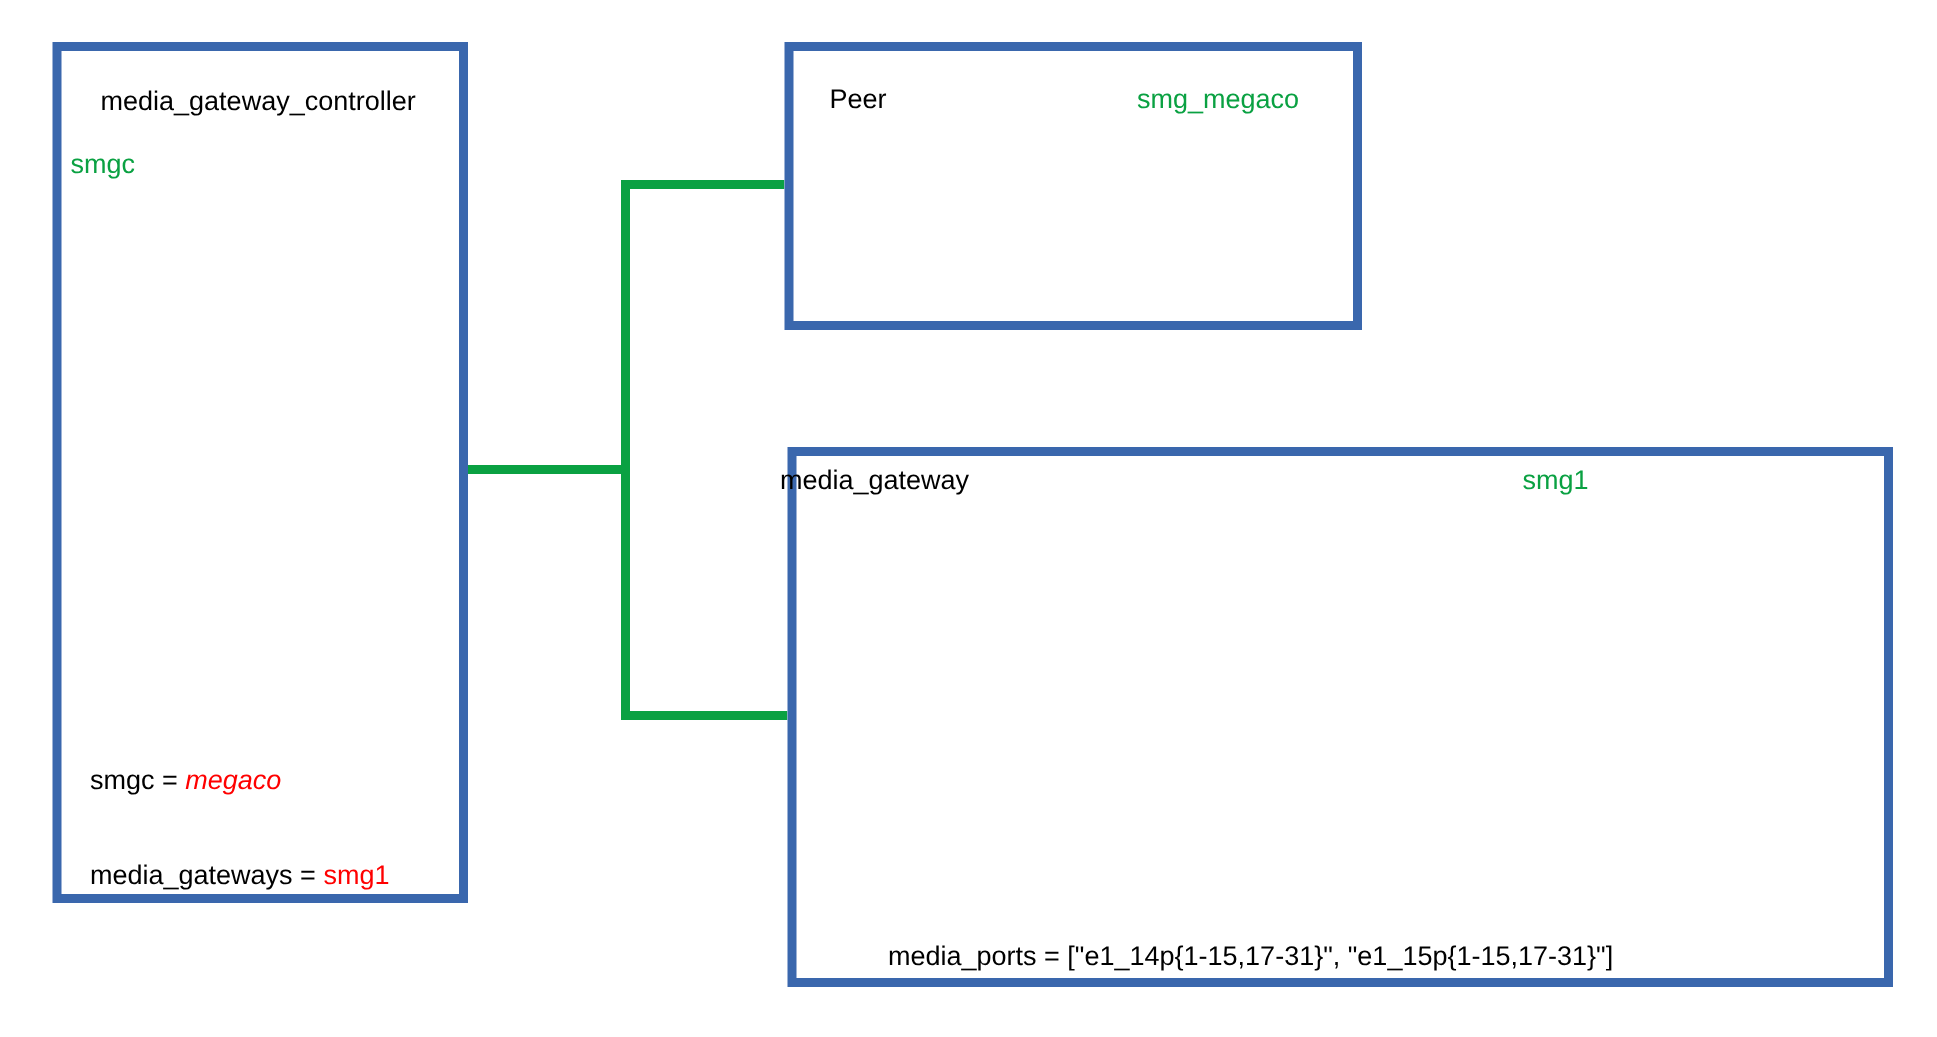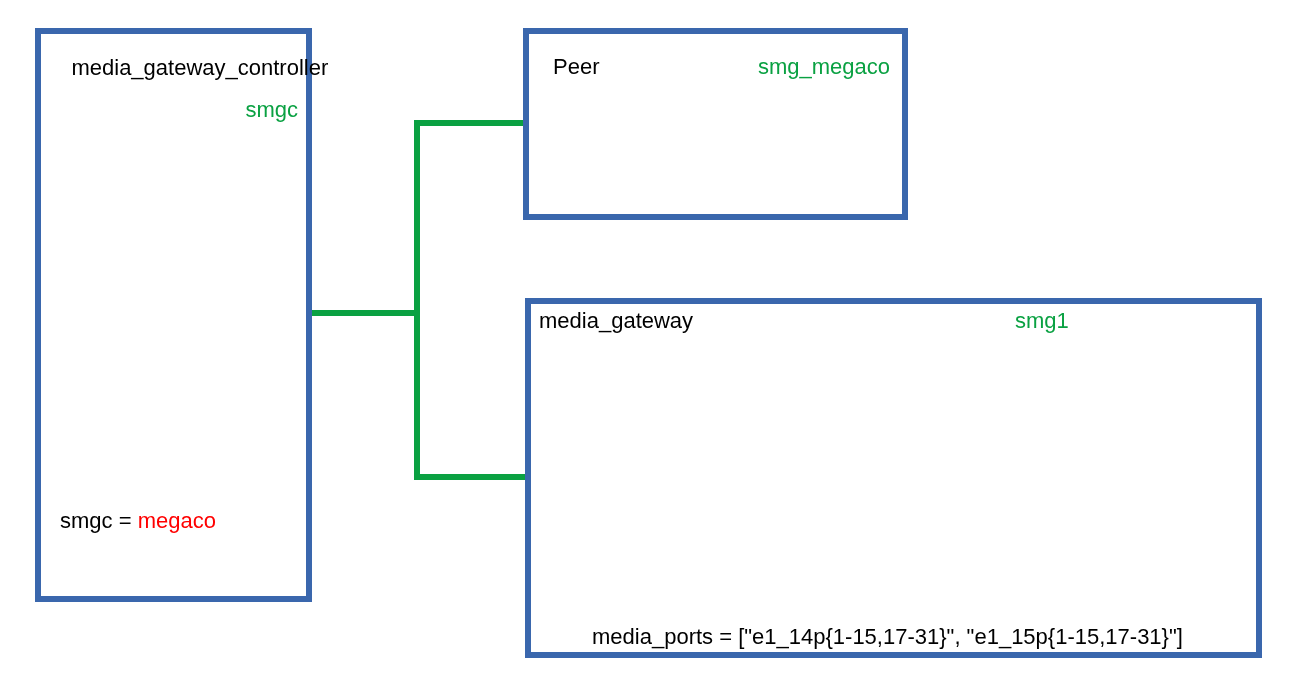--- a/index.html
+++ b/index.html
@@ -3,21 +3,21 @@
 <meta charset="utf-8">
 <style>
   * { margin: 0; padding: 0; box-sizing: border-box; }
   html, body { background: #ffffff; }
   .canvas {
     position: relative;
     width: 1266px;
     height: 691px;
     background: #ffffff;
     font-family: "Liberation Sans", sans-serif;
-    font-size: 22px;
+    font-size: 18px;
     color: #000000;
     overflow: hidden;
   }
   .node {
     position: absolute;
     border: 6px solid #3a67ad;
     background: #ffffff;
   }
   #box-mgc  { left: 35px;  top: 28px;  width: 277px; height: 574px; }
   #box-peer { left: 523px; top: 28px;  width: 385px; height: 192px; }
@@ -26,24 +26,24 @@
   .edge-seg { position: absolute; background: #0aa142; }
   #seg-mgc-stub   { left: 308px; top: 310px; width: 112px; height: 6px; }
   #seg-trunk      { left: 414px; top: 120px; width: 6px;   height: 360px; }
   #seg-to-peer    { left: 414px; top: 120px; width: 109px; height: 6px; }
   #seg-to-mg      { left: 414px; top: 474px; width: 111px; height: 6px; }
 
   .txt { position: absolute; line-height: 21px; white-space: pre; }
   .instance { color: #0aa142; }
 
   #mgc-title { left: 47px; top: 36px; width: 251px; }
-  #mgc-title .instance-line { display: block; text-align: right; }
+  #mgc-title .instance-line { display: block; }
   #peer-title     { left: 553px;  top: 56px; }
   #peer-instance  { left: 758px;  top: 56px; }
-  #mg-title       { left: 539px;  top: 310px; }
+  #mg-title       { left: 520px;  top: 310px; }
   #mg-instance    { left: 1015px; top: 310px; }
 
   #mgc-props { left: 60px;  top: 468px; line-height: 21px; }
   #mg-props  { left: 592px; top: 582px; line-height: 22px; }
 </style>
 </head>
 <body>
 
 <div class="canvas" style="background-color: rgb(255, 255, 255);">
 
@@ -51,21 +51,22 @@
   <div class="edge-seg" id="seg-trunk" style="background-color: rgb(10, 161, 66);"></div>
   <div class="edge-seg" id="seg-to-peer" style="background-color: rgb(10, 161, 66);"></div>
   <div class="edge-seg" id="seg-to-mg" style="background-color: rgb(10, 161, 66);"></div>
 
   <div class="node" id="box-mgc" style="border-color: rgb(58, 103, 173);"></div>
   <div class="txt" id="mgc-title">
     <span>media_gateway_controller</span>
     <span class="instance instance-line" style="color: rgb(10, 161, 66);">smgc</span>
   </div>
   <div class="txt" id="mgc-props">
-    <div><span>smgc = </span><span style="color: rgb(255, 0, 0);">megaco</span></div>
+    <div><span>smgc = </span><span style="color: rgb(255, 0, 0); font-style: italic;">megaco</span></div>
+    <div><span>media_gateways = </span><span style="color: rgb(255, 0, 0);">smg1</span></div>
   </div>
 
   <div class="node" id="box-peer" style="border-color: rgb(58, 103, 173);"></div>
   <div class="txt" id="peer-title">Peer</div>
   <div class="txt instance" id="peer-instance" style="color: rgb(10, 161, 66);">smg_megaco</div>
 
   <div class="node" id="box-mg" style="border-color: rgb(58, 103, 173);"></div>
   <div class="txt" id="mg-title">media_gateway</div>
   <div class="txt instance" id="mg-instance" style="color: rgb(10, 161, 66);">smg1</div>
   <div class="txt" id="mg-props">

